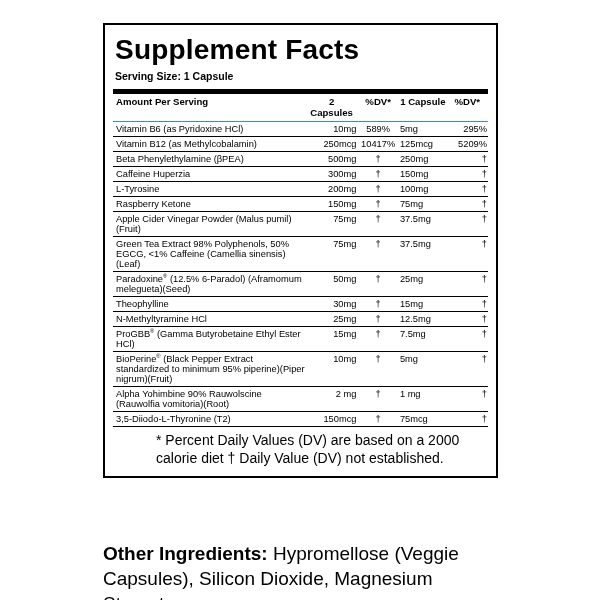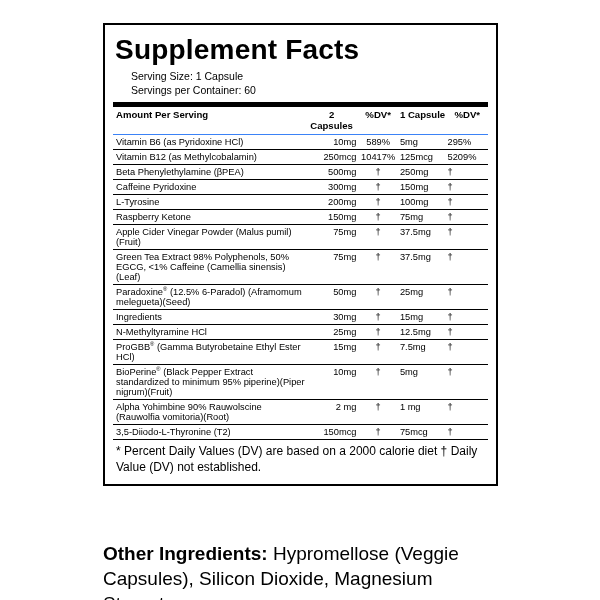--- a/index.html
+++ b/index.html
@@ -35,23 +35,23 @@
   }
   .title {
     font-size: 28px;
     font-weight: bold;
     letter-spacing: 0.2px;
     line-height: 1.05;
     margin: 4px 0 6px 2px;
   }
   .serving-line {
     font-size: 10.5px;
-    font-weight: normal;
+    font-weight: bold;
     line-height: 1.28;
-    margin-left: 18px;
+    margin-left: 2px;
   }
   .rule-thick {
     border-top: 5px solid #000;
     margin: 5px 0 0 0;
   }
   table.facts {
     width: 100%;
     border-collapse: collapse;
     font-size: 9.3px;
     table-layout: fixed;
@@ -64,27 +64,28 @@
   table.facts tr.hdr th {
     font-weight: bold;
     font-size: 9.6px;
     border-bottom: 1px solid #3b82f6;
     padding-bottom: 3px;
   }
   .c-name   { text-align: left; width: 182px; padding-left: 3px !important; }
   .c-amt2   { text-align: right; width: 48px; }
   .c-dv2    { text-align: center; width: 38px; }
   .c-amt1   { width: 44px; }
-  .c-dv1    { text-align: left; width: 38px; }
+  .c-dv1    { text-align: right; width: 38px; }
   th.c-amt2, th.c-dv2, th.c-amt1, th.c-dv1 { text-align: center; }
-  th.c-amt1 { text-align: left; }
+  th.c-amt1 { text-align: right; }
   .footnote {
-    font-size: 12px;
+    font-size: 14px;
     line-height: 1.3;
     padding: 4px 3px 3px 3px;
+    margin-left: 40px;
   }
   .other {
     position: absolute;
     left: 103px;
     top: 541px;
     width: 400px;
     font-size: 19px;
     line-height: 1.32;
   }
   .other b { font-weight: bold; }
@@ -92,21 +93,20 @@
 </style>
 </head>
 <body>
 
 <div class="page">
 
   <div class="panel">
     <div class="panel-inner">
       <div class="title">Supplement Facts</div>
       <div class="serving-line">Serving Size: 1 Capsule</div>
-      <div class="serving-line">Servings per Container: 60</div>
       <div class="rule-thick"></div>
 
       <table class="facts">
         <tbody id="facts-body">
             <tr class="hdr">
               <th class="c-name">Amount Per Serving</th>
               <th class="c-amt2">2 Capsules</th>
               <th class="c-dv2">%DV*</th>
               <th class="c-amt1">1 Capsule</th>
               <th class="c-dv1">%DV*</th>
@@ -126,21 +126,21 @@
               <td class="c-dv1">5209%</td>
             </tr>
             <tr>
               <td class="c-name">Beta Phenylethylamine (βPEA)</td>
               <td class="c-amt2">500mg</td>
               <td class="c-dv2">†</td>
               <td class="c-amt1">250mg</td>
               <td class="c-dv1">†</td>
             </tr>
             <tr>
-              <td class="c-name">Caffeine Pyridoxine</td>
+              <td class="c-name">Caffeine Huperzia</td>
               <td class="c-amt2">300mg</td>
               <td class="c-dv2">†</td>
               <td class="c-amt1">150mg</td>
               <td class="c-dv1">†</td>
             </tr>
             <tr>
               <td class="c-name">L-Tyrosine</td>
               <td class="c-amt2">200mg</td>
               <td class="c-dv2">†</td>
               <td class="c-amt1">100mg</td>
@@ -168,21 +168,21 @@
               <td class="c-dv1">†</td>
             </tr>
             <tr>
               <td class="c-name">Paradoxine<sup>®</sup> (12.5% 6-Paradol) (Aframomum melegueta)(Seed)</td>
               <td class="c-amt2">50mg</td>
               <td class="c-dv2">†</td>
               <td class="c-amt1">25mg</td>
               <td class="c-dv1">†</td>
             </tr>
             <tr>
-              <td class="c-name">Ingredients</td>
+              <td class="c-name">Theophylline</td>
               <td class="c-amt2">30mg</td>
               <td class="c-dv2">†</td>
               <td class="c-amt1">15mg</td>
               <td class="c-dv1">†</td>
             </tr>
             <tr>
               <td class="c-name">N-Methyltyramine HCl</td>
               <td class="c-amt2">25mg</td>
               <td class="c-dv2">†</td>
               <td class="c-amt1">12.5mg</td>

